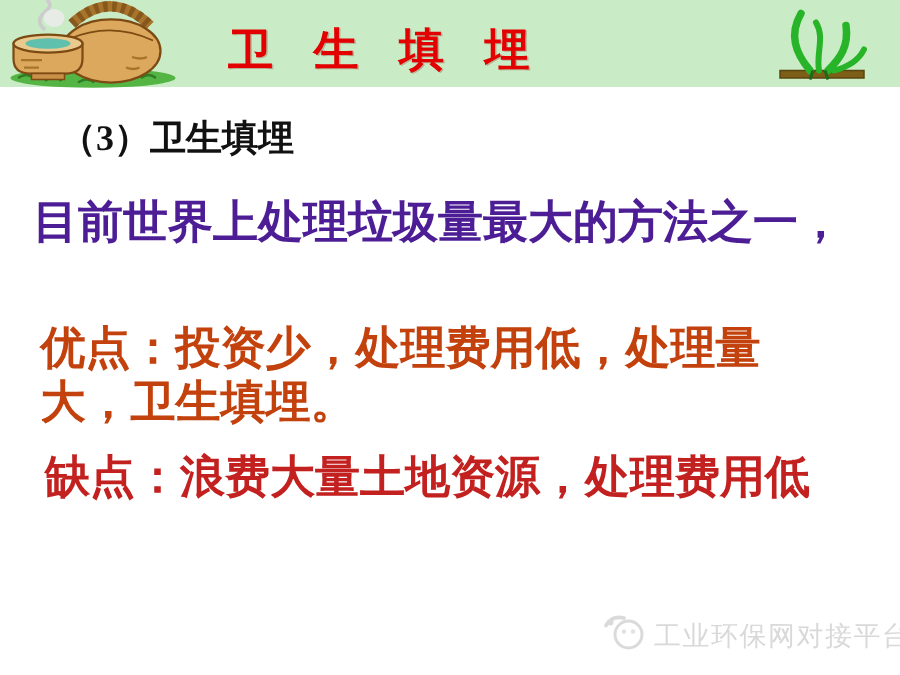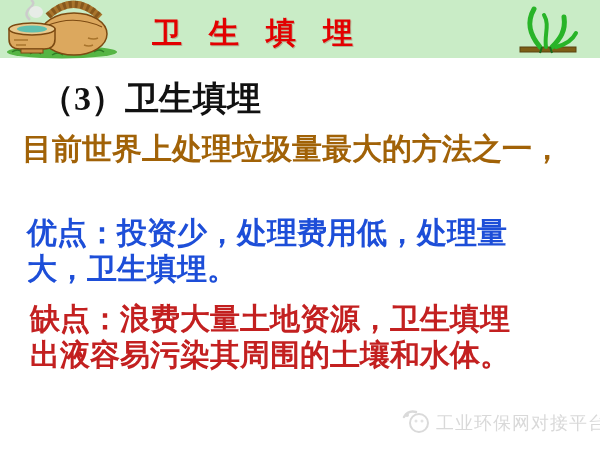--- a/index.html
+++ b/index.html
@@ -14,21 +14,21 @@
   .teapot{position:absolute;left:0;top:0;}
   .plant{position:absolute;left:510px;top:3px;}
   .title{
     position:absolute;left:152px;top:13px;width:340px;
     font-size:30px;font-weight:bold;letter-spacing:27px;white-space:nowrap;
     color:#e30000;text-shadow:1px 1px 0 rgba(120,0,0,.25);
   }
   
   .heading{
     position:absolute;left:40px;top:76px;
-    font-size:34px;font-weight:bold;color:#111111;white-space:nowrap;
+    font-size:24px;font-weight:bold;color:#111111;white-space:nowrap;
   }
   .para{
     position:absolute;font-size:30px;font-weight:bold;line-height:36px;white-space:nowrap;
   }
   .para-intro{left:22px;top:131px;}
   .para-adv{left:27px;top:215px;}
   .para-dis{left:30px;top:301px;}
   
   .watermark{
     position:absolute;left:400px;top:408px;display:flex;align-items:center;gap:4px;
@@ -78,32 +78,31 @@
         <path d="M36 44 C34 32 40 22 34 12" fill="none" stroke="#28b428" stroke-width="4" stroke-linecap="round"></path>
         <path d="M42 44 C50 36 56 28 54 14" fill="none" stroke="#28b428" stroke-width="5" stroke-linecap="round"></path>
         <path d="M46 44 C54 42 62 38 66 30" fill="none" stroke="#28b428" stroke-width="4" stroke-linecap="round"></path>
         <path d="M32 44 l-2 6 M40 44 l2 6" stroke="#1a6a1a" stroke-width="2"></path>
       </svg>
     </span>
   </div>
 
   <div class="heading">（3）卫生填埋</div>
 
-  <div class="para para-intro" style="color: #a16207;">
+  <div class="para para-intro" style="color: #4c1d95;">
     <div>目前世界上处理垃圾量最大的方法之一，</div>
   </div>
 
-  <div class="para para-adv" style="color: #1d4ed8;">
+  <div class="para para-adv" style="color: #c2410c;">
     <div>优点：投资少，处理费用低，处理量</div>
     <div>大，卫生填埋。</div>
   </div>
 
   <div class="para para-dis" style="color: rgb(195, 32, 32);">
-    <div>缺点：浪费大量土地资源，卫生填埋</div>
-    <div>出液容易污染其周围的土壤和水体。</div>
+    <div>缺点：浪费大量土地资源，处理费用低</div>
   </div>
 
   <div class="watermark">
     <span>
       <svg width="32" height="26" viewBox="0 0 32 26">
         <circle cx="19" cy="15" r="9" fill="none" stroke="#dadada" stroke-width="2"></circle>
         <path d="M4 9 Q8 2 16 4" fill="none" stroke="#dadada" stroke-width="2.5" stroke-linecap="round"></path>
         <circle cx="7" cy="7" r="2" fill="#dadada"></circle>
         <circle cx="16" cy="13" r="1.5" fill="#e2e2e2"></circle>
         <circle cx="22" cy="13" r="1.5" fill="#e2e2e2"></circle>

